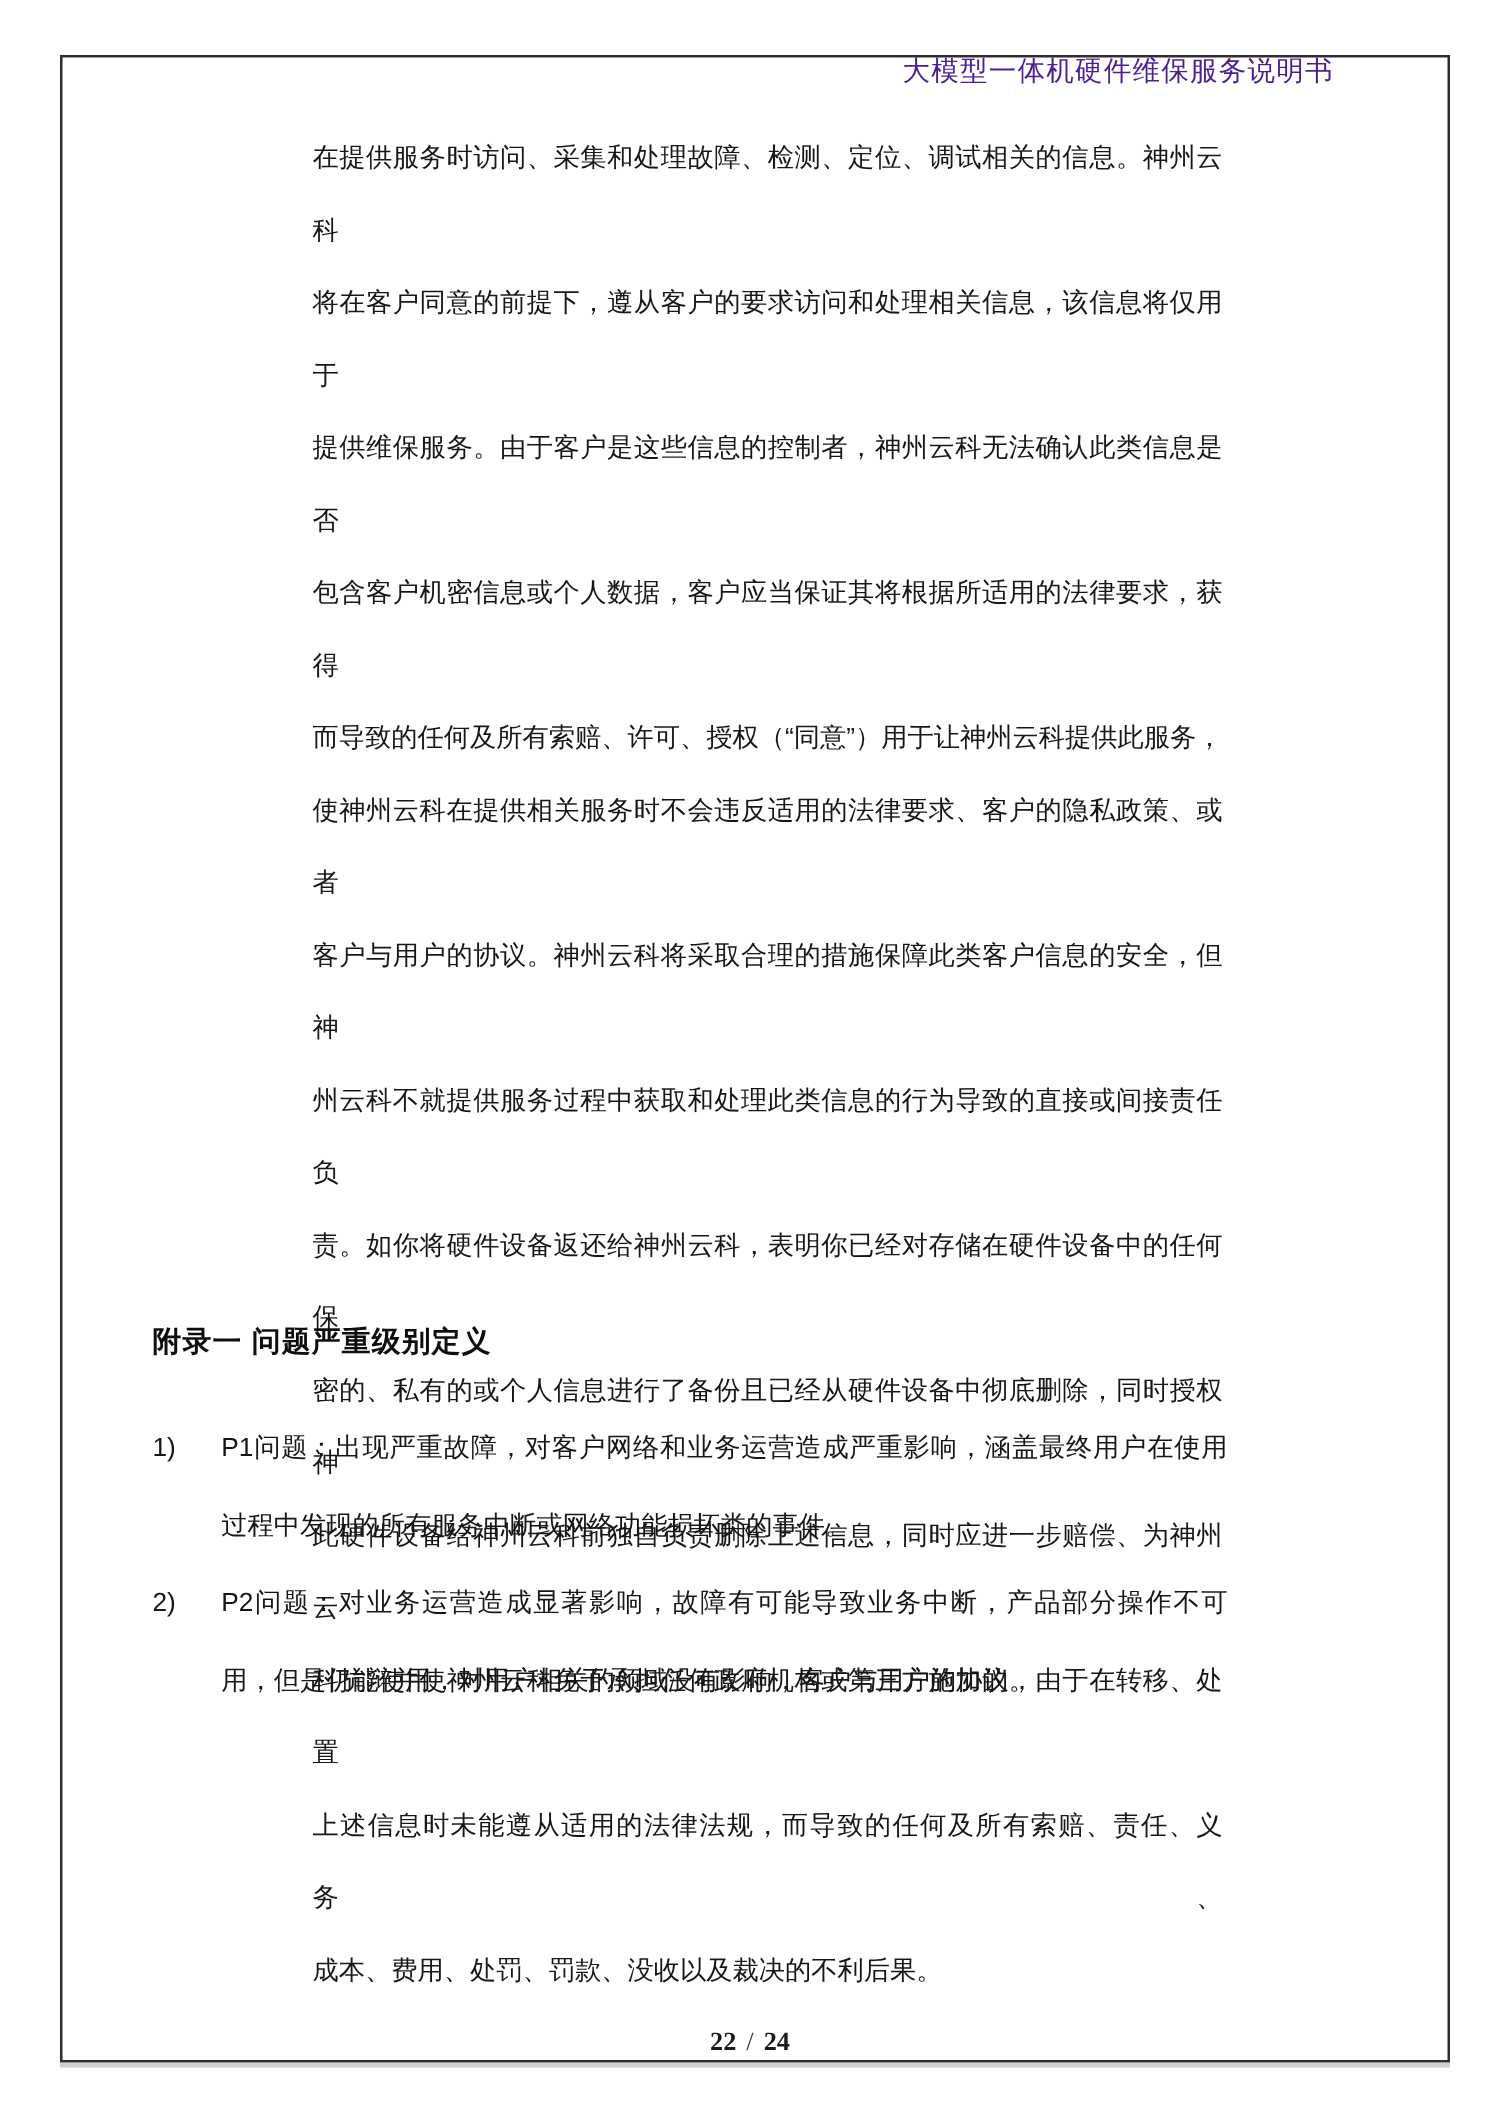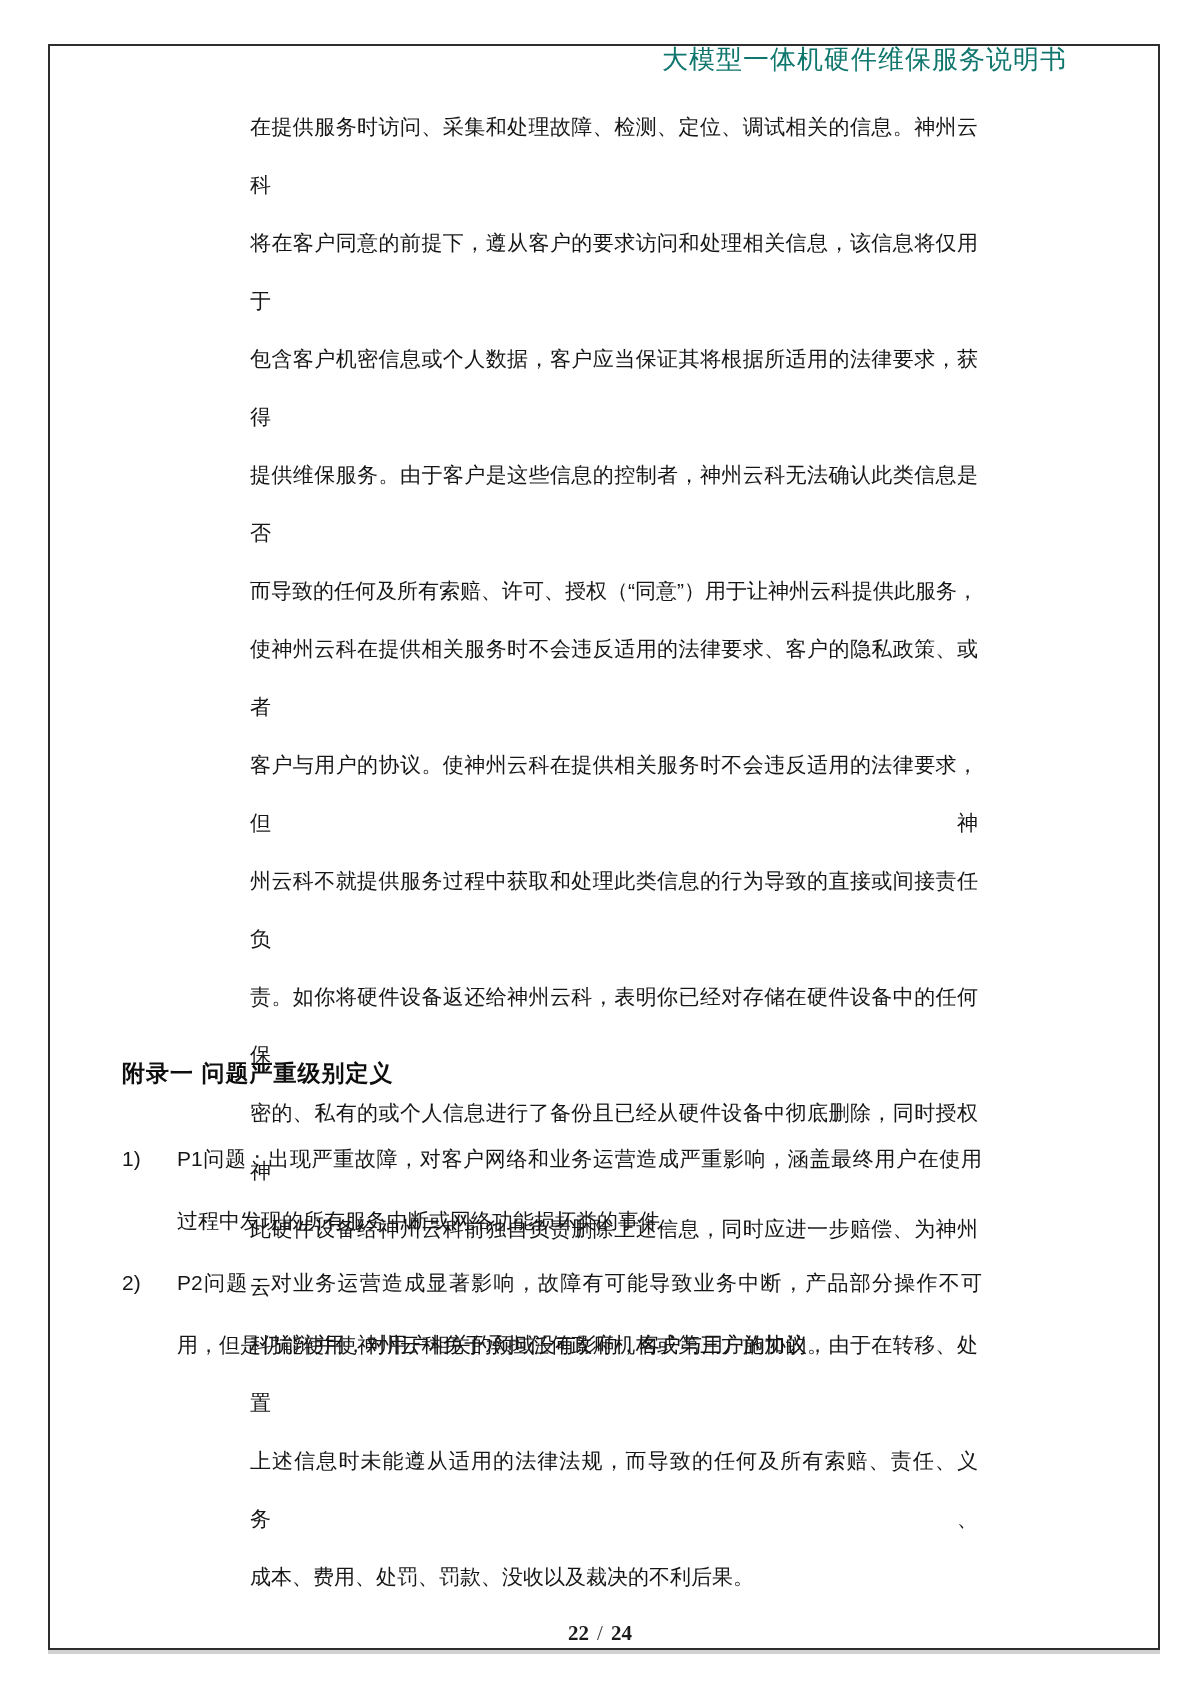--- a/index.html
+++ b/index.html
@@ -20,22 +20,22 @@
     height: 1606px;
     border: 2px solid #2e2e2e;
     box-shadow: 0 4px 0 rgba(0,0,0,0.18);
     box-sizing: border-box;
   }
   .header-title {
     position: absolute;
     top: 42px;
     right: 133px;
     font-family: "Liberation Serif", "DejaVu Serif", serif;
-    font-size: 26px;
-    color: #0f766e;
+    font-size: 22px;
+    color: #4c1d95;
     letter-spacing: 1px;
     white-space: nowrap;
   }
   .body-paragraph {
     position: absolute;
     left: 250px;
     top: 98px;
     width: 728px;
     font-size: 21px;
     line-height: 58px;
@@ -94,25 +94,25 @@
 <body>
 
 <div class="page">
   <div class="frame"></div>
 
   <div class="header-title">大模型一体机硬件维保服务说明书</div>
 
   <div class="body-paragraph" id="paragraph">
       <div class="para-line jline">在提供服务时访问、采集和处理故障、检测、定位、调试相关的信息。神州云科</div>
       <div class="para-line jline">将在客户同意的前提下，遵从客户的要求访问和处理相关信息，该信息将仅用于</div>
+      <div class="para-line jline">提供维保服务。由于客户是这些信息的控制者，神州云科无法确认此类信息是否</div>
       <div class="para-line jline">包含客户机密信息或个人数据，客户应当保证其将根据所适用的法律要求，获得</div>
-      <div class="para-line jline">提供维保服务。由于客户是这些信息的控制者，神州云科无法确认此类信息是否</div>
       <div class="para-line jline">而导致的任何及所有索赔、许可、授权（“同意”）用于让神州云科提供此服务，</div>
       <div class="para-line jline">使神州云科在提供相关服务时不会违反适用的法律要求、客户的隐私政策、或者</div>
-      <div class="para-line jline">客户与用户的协议。使神州云科在提供相关服务时不会违反适用的法律要求，但神</div>
+      <div class="para-line jline">客户与用户的协议。神州云科将采取合理的措施保障此类客户信息的安全，但神</div>
       <div class="para-line jline">州云科不就提供服务过程中获取和处理此类信息的行为导致的直接或间接责任负</div>
       <div class="para-line jline">责。如你将硬件设备返还给神州云科，表明你已经对存储在硬件设备中的任何保</div>
       <div class="para-line jline">密的、私有的或个人信息进行了备份且已经从硬件设备中彻底删除，同时授权神</div>
       <div class="para-line jline">此硬件设备给神州云科前独自负责删除上述信息，同时应进一步赔偿、为神州云</div>
       <div class="para-line jline">科抗辩并使神州云科免于承担任何政府机构或第三方施加的，由于在转移、处置</div>
       <div class="para-line jline">上述信息时未能遵从适用的法律法规，而导致的任何及所有索赔、责任、义务、</div>
       <div class="para-line">成本、费用、处罚、罚款、没收以及裁决的不利后果。</div>
     </div>
 
   <h1 class="appendix-heading">附录一 问题严重级别定义</h1>

